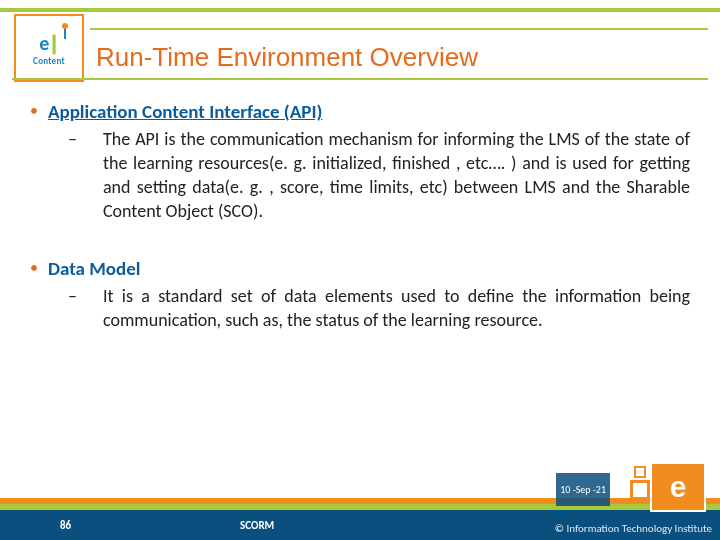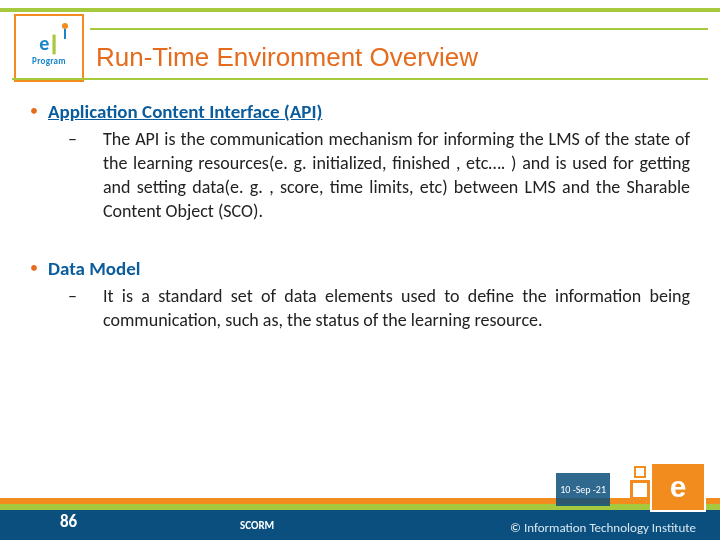--- a/index.html
+++ b/index.html
@@ -165,21 +165,21 @@
     left: 0;
     width: 100%;
     height: 6px;
     background: #f28c1e;
   }
   .page-num {
     position: absolute;
     bottom: 8px;
     left: 60px;
     color: #fff;
-    font-size: 17px;
+    font-size: 11px;
     font-weight: bold;
   }
   .footer-mid {
     position: absolute;
     bottom: 8px;
     left: 240px;
     color: #fff;
     font-size: 11px;
     font-weight: bold;
   }
@@ -188,23 +188,23 @@
     bottom: 34px;
     right: 110px;
     color: #fff;
     font-size: 10px;
     background: rgba(10,79,125,0.85);
     padding: 10px 4px;
   }
   .footer-credit {
     position: absolute;
     bottom: 5px;
-    right: 24px;
+    right: 8px;
     color: #d9e8f3;
-    font-size: 13px;
+    font-size: 11px;
   }
   .footer-credit .copy { color: #fff; }
   .right-logo {
     position: absolute;
     right: 14px;
     bottom: 28px;
     width: 56px;
     height: 50px;
     background: #f28c1e;
     border: 2px solid #fff;
@@ -242,21 +242,21 @@
 
 <div class="top-green-line"></div>
 <div class="header-line"></div>
 
 <div class="logo-box">
   <div class="logo-inner">
     <div class="logo-e">
       <span>e</span><span style="color:#a7c93e;font-size:16px">┃</span>
       <div class="logo-stick"></div>
     </div>
-    <div class="logo-text">Program</div>
+    <div class="logo-text">Content</div>
   </div>
 </div>
 
 <div class="title">Run-Time Environment Overview</div>
 <div class="header-line2"></div>
 
 <div class="content">
   <div class="bullet-row">
     <div class="dot">•</div>
     <div class="bullet-heading">Application Content Interface (API)</div>

